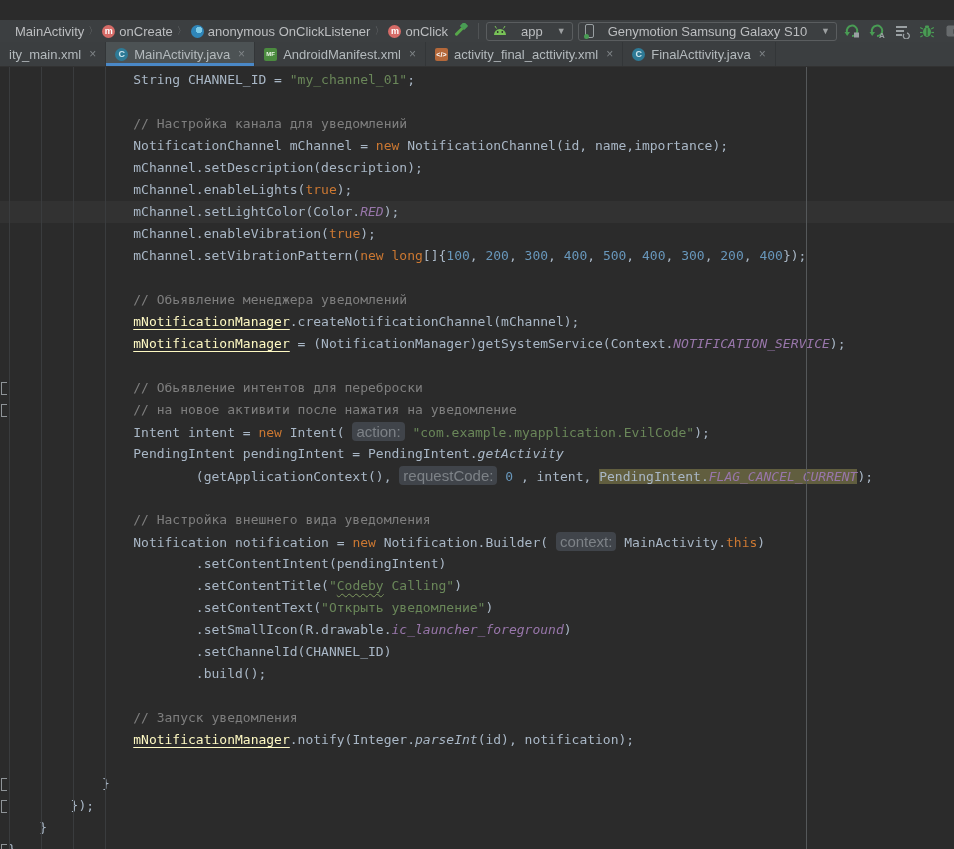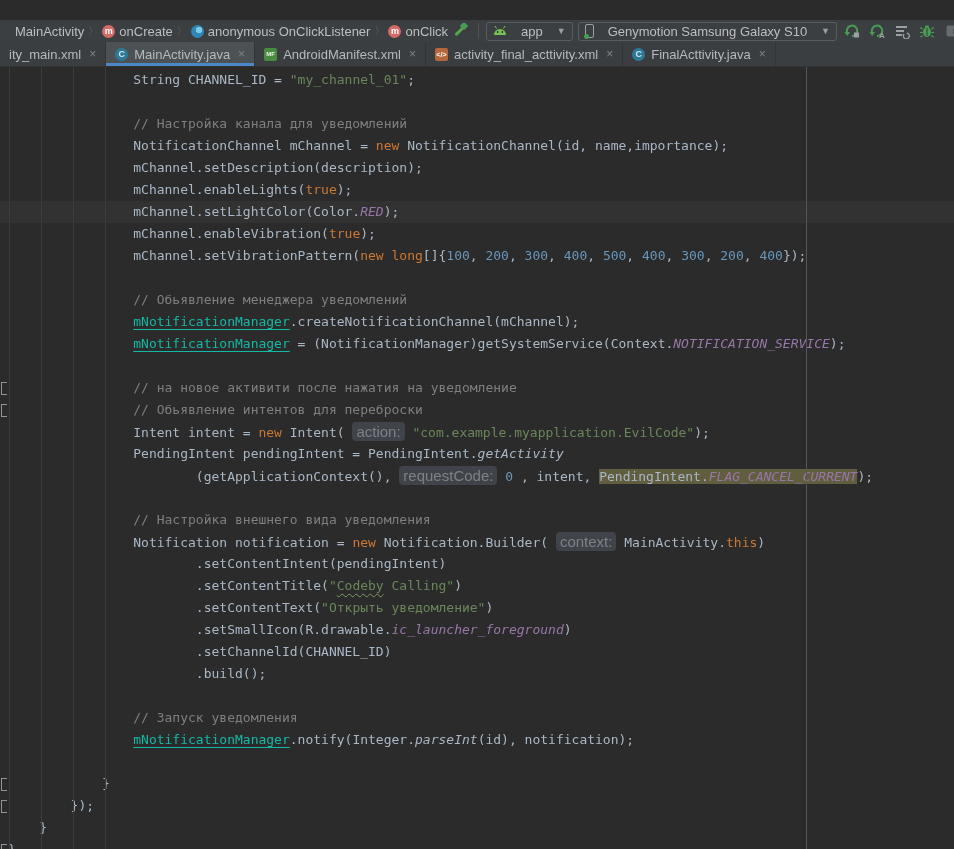--- a/index.html
+++ b/index.html
@@ -48,21 +48,21 @@
   .margin-line { position:absolute; top:0; bottom:0; left:806px; width:1px; background:#55585a; z-index:2; }
   .code { position:absolute; left:0; top:2px; z-index:1; width:954px;
           font-family:"DejaVu Sans Mono","Liberation Mono",monospace; font-size:13px;
           line-height:22px; color:#a9b7c6; }
   .code-line { height:22px; padding-left:8px; white-space:pre; }
   .code-line.current { background:#323232; }
   .tk-k { color:#cc7832; }
   .tk-s { color:#6a8759; }
   .tk-c { color:#7f7f7f; }
   .tk-n { color:#6897bb;text-align:center; }
-  .tk-f { color:#14b8a6; text-decoration:underline; text-underline-offset:3px; text-decoration-thickness:1px; }
+  .tk-f { color:#fef9c3; text-decoration:underline; text-underline-offset:3px; text-decoration-thickness:1px; }
   .tk-sc { color:#9876aa; font-style:italic; }
   .tk-m { font-style:italic; }
   .tk-h { background:#40444a; color:#7d8287; border-radius:4px; padding:1px 4px; font-size:15px;
           font-family:"Liberation Sans",sans-serif; }
   .tk-hld { background:#615e3f; }
   .tk-hlsc { background:#615e3f; color:#9876aa; font-style:italic; }
   .tk-styp { color:#6a8759; text-decoration:underline wavy #7f9a60; text-underline-offset:3px;
              text-decoration-thickness:1px; }
   .fold { position:absolute; left:1px; width:6px; height:13px; z-index:3;
           border:1px solid #8f9498; border-right:none; background:transparent; cursor:pointer; }
@@ -208,22 +208,22 @@
       <div class="code-line"><span class="tk-d">                mChannel.setDescription(description);</span></div>
       <div class="code-line"><span class="tk-d">                mChannel.enableLights(</span><span class="tk-k">true</span><span class="tk-d">);</span></div>
       <div class="code-line current"><span class="tk-d">                mChannel.setLightColor(Color.</span><span class="tk-sc">RED</span><span class="tk-d">);</span></div>
       <div class="code-line"><span class="tk-d">                mChannel.enableVibration(</span><span class="tk-k">true</span><span class="tk-d">);</span></div>
       <div class="code-line"><span class="tk-d">                mChannel.setVibrationPattern(</span><span class="tk-k">new</span><span class="tk-d"> </span><span class="tk-k">long</span><span class="tk-d">[]{</span><span class="tk-n">100</span><span class="tk-d">, </span><span class="tk-n">200</span><span class="tk-d">, </span><span class="tk-n">300</span><span class="tk-d">, </span><span class="tk-n">400</span><span class="tk-d">, </span><span class="tk-n">500</span><span class="tk-d">, </span><span class="tk-n">400</span><span class="tk-d">, </span><span class="tk-n">300</span><span class="tk-d">, </span><span class="tk-n">200</span><span class="tk-d">, </span><span class="tk-n">400</span><span class="tk-d">});</span></div>
       <div class="code-line">&nbsp;</div>
       <div class="code-line"><span class="tk-c">                // Обьявление менеджера уведомлений</span></div>
       <div class="code-line"><span class="tk-d">                </span><span class="tk-f">mNotificationManager</span><span class="tk-d">.createNotificationChannel(mChannel);</span></div>
       <div class="code-line"><span class="tk-d">                </span><span class="tk-f">mNotificationManager</span><span class="tk-d"> = (NotificationManager)getSystemService(Context.</span><span class="tk-sc">NOTIFICATION_SERVICE</span><span class="tk-d">);</span></div>
       <div class="code-line">&nbsp;</div>
+      <div class="code-line"><span class="tk-c">                // Обьявление интентов для переброски</span></div>
       <div class="code-line"><span class="tk-c">                // на новое активити после нажатия на уведомление</span></div>
-      <div class="code-line"><span class="tk-c">                // Обьявление интентов для переброски</span></div>
       <div class="code-line"><span class="tk-d">                Intent intent = </span><span class="tk-k">new</span><span class="tk-d"> Intent( </span><span class="tk-h">action:</span><span class="tk-d"> </span><span class="tk-s">"com.example.myapplication.EvilCode"</span><span class="tk-d">);</span></div>
       <div class="code-line"><span class="tk-d">                PendingIntent pendingIntent = PendingIntent.</span><span class="tk-m">getActivity</span></div>
       <div class="code-line"><span class="tk-d">                        (getApplicationContext(), </span><span class="tk-h">requestCode:</span><span class="tk-d"> </span><span class="tk-n">0</span><span class="tk-d"> , intent, </span><span class="tk-hld">PendingIntent.</span><span class="tk-hlsc">FLAG_CANCEL_CURRENT</span><span class="tk-d">);</span></div>
       <div class="code-line">&nbsp;</div>
       <div class="code-line"><span class="tk-c">                // Настройка внешнего вида уведомления</span></div>
       <div class="code-line"><span class="tk-d">                Notification notification = </span><span class="tk-k">new</span><span class="tk-d"> Notification.Builder( </span><span class="tk-h">context:</span><span class="tk-d"> MainActivity.</span><span class="tk-k">this</span><span class="tk-d">)</span></div>
       <div class="code-line"><span class="tk-d">                        .setContentIntent(pendingIntent)</span></div>
       <div class="code-line"><span class="tk-d">                        .setContentTitle(</span><span class="tk-s">"</span><span class="tk-styp">Codeby</span><span class="tk-s"> Calling"</span><span class="tk-d">)</span></div>
       <div class="code-line"><span class="tk-d">                        .setContentText(</span><span class="tk-s">"Открыть уведомление"</span><span class="tk-d">)</span></div>
       <div class="code-line"><span class="tk-d">                        .setSmallIcon(R.drawable.</span><span class="tk-sc">ic_launcher_foreground</span><span class="tk-d">)</span></div>

